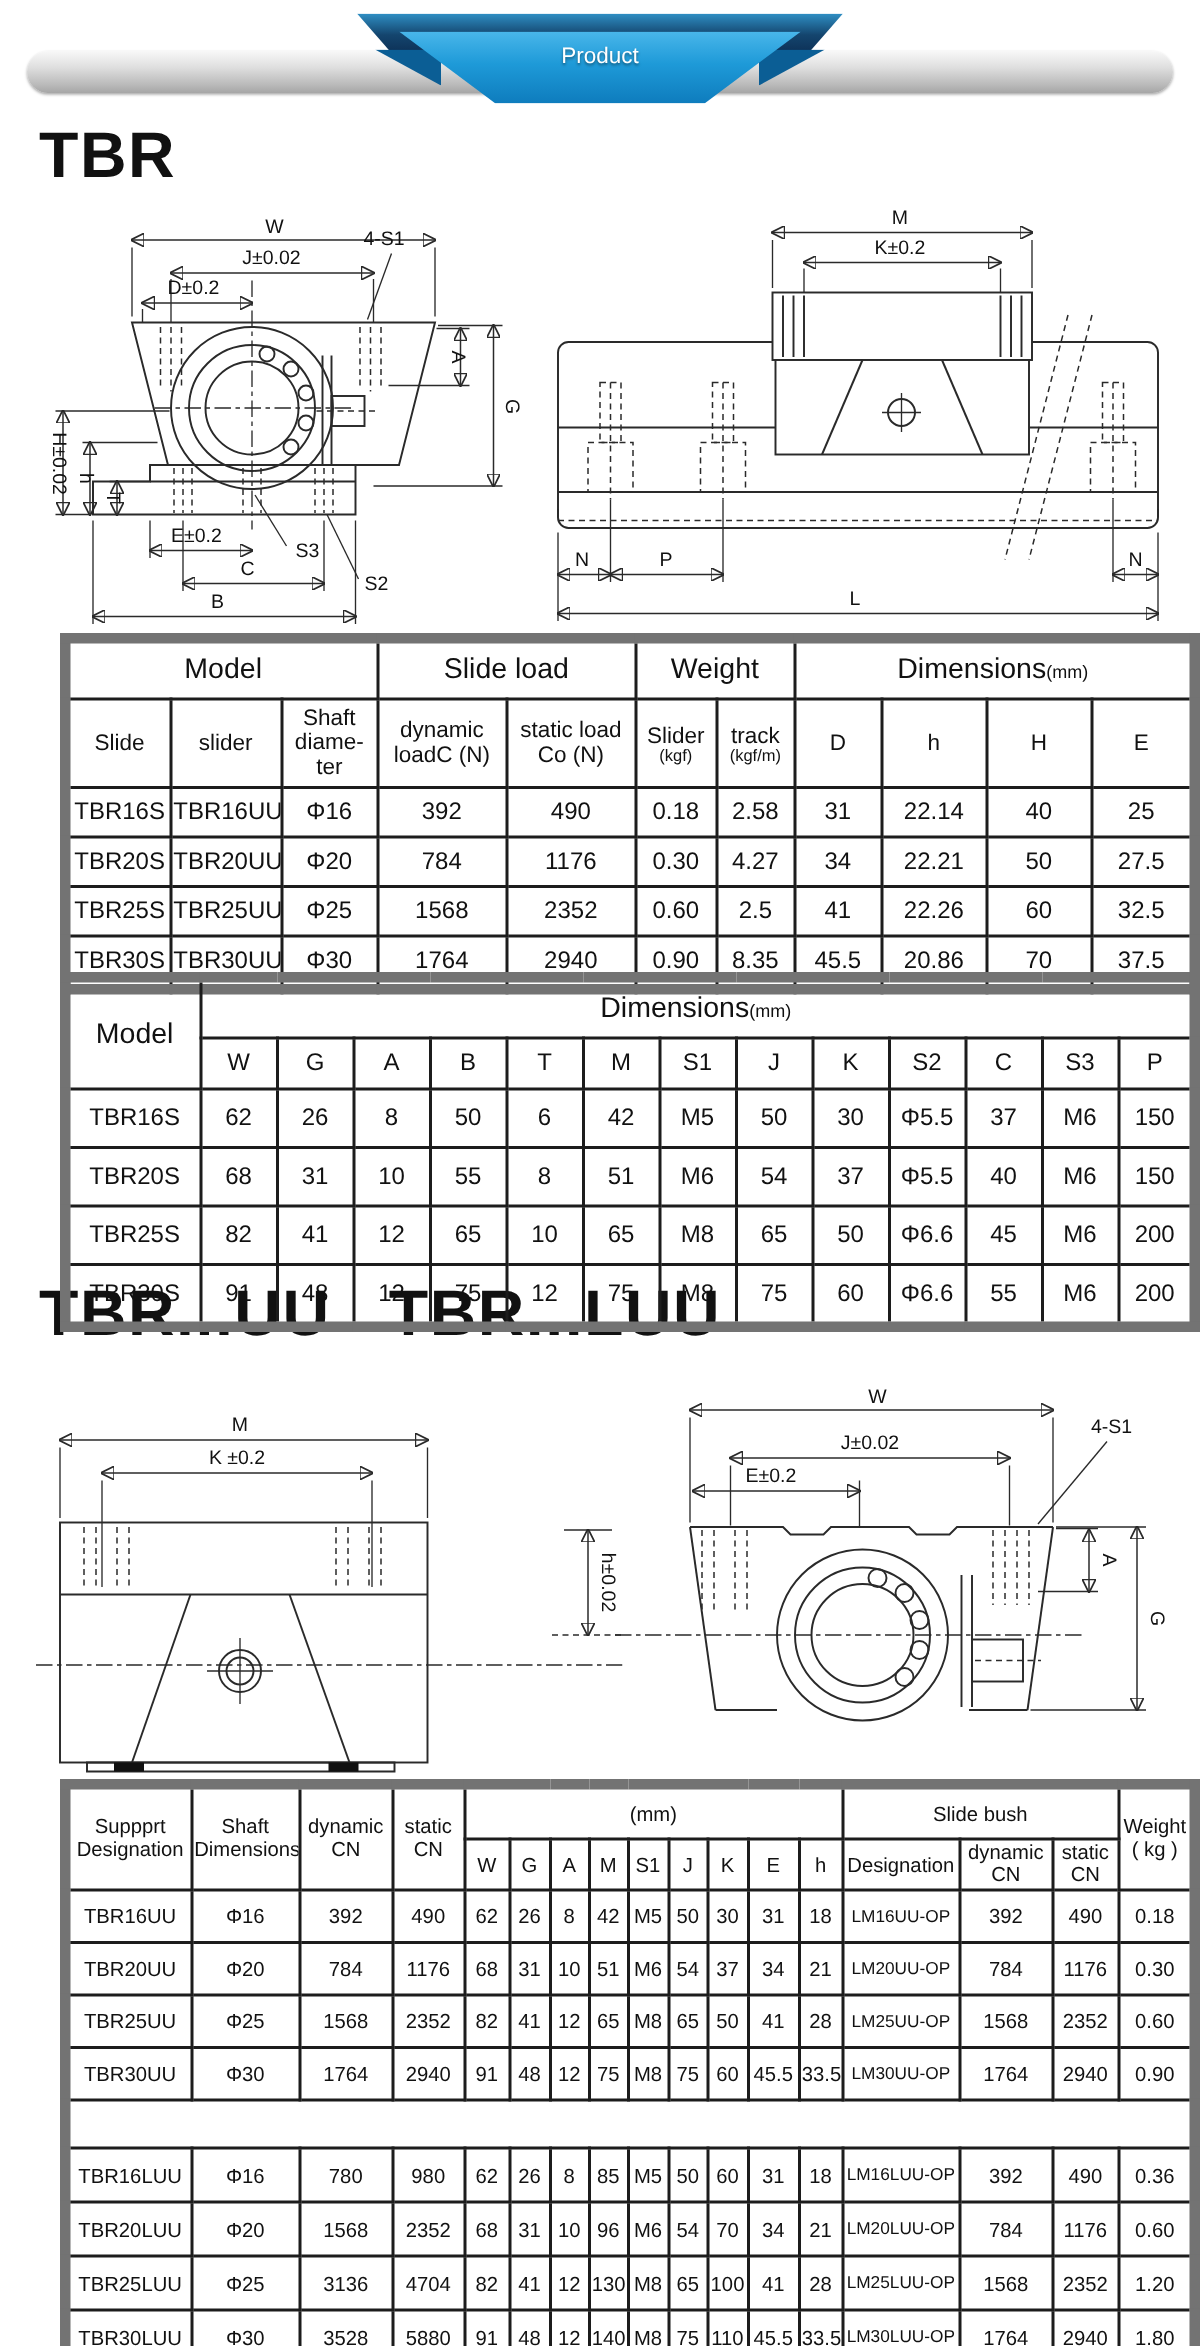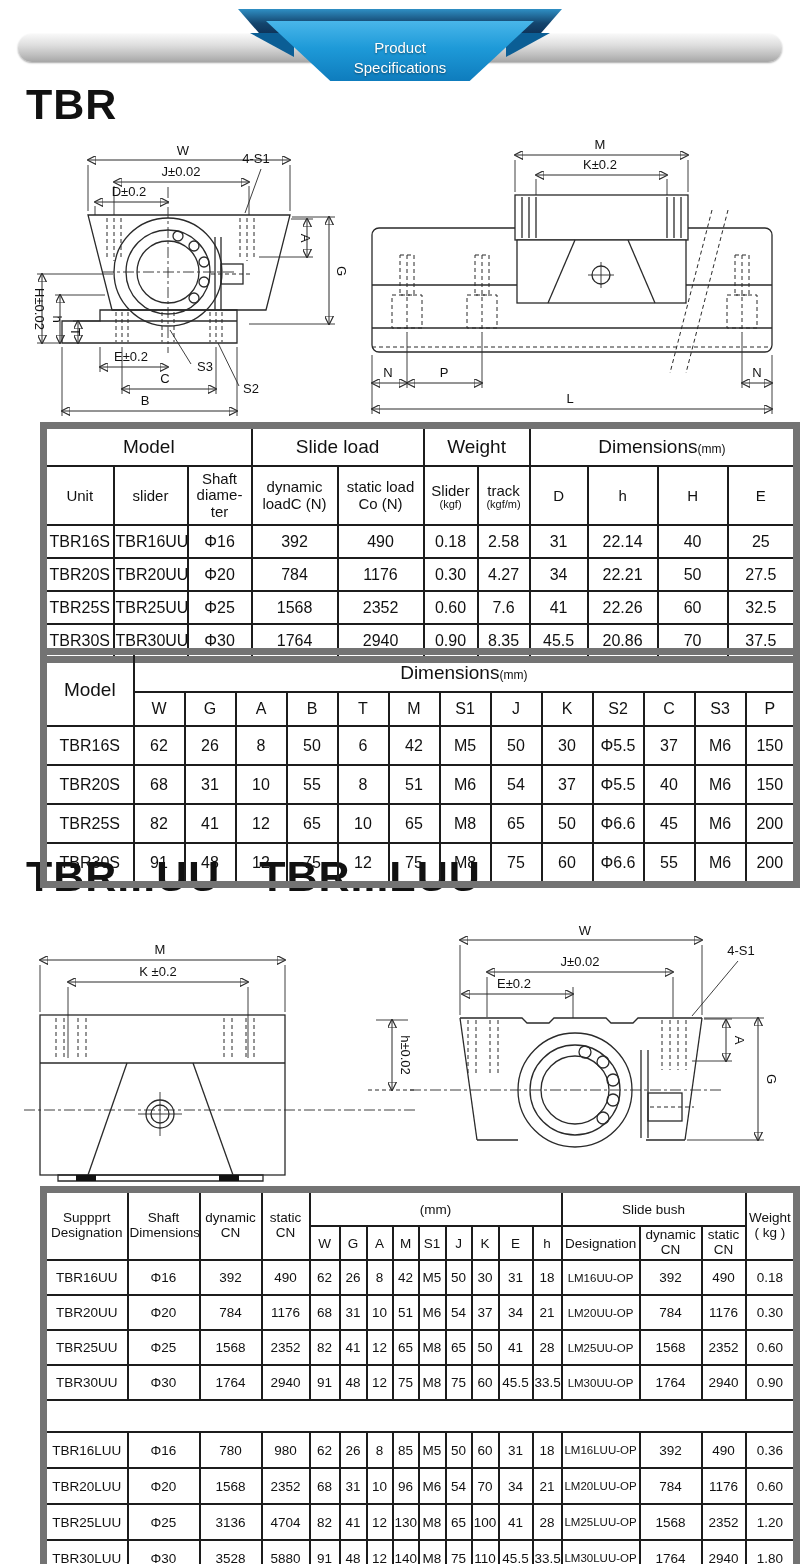--- a/index.html
+++ b/index.html
@@ -9,24 +9,24 @@
   
   .bar{position:absolute;left:18px;top:34px;width:764px;height:28px;border-radius:14px;
        background:linear-gradient(180deg,#f8f8f8 0%,#dedede 40%,#bcbcbc 78%,#a6a6a6 100%);
        box-shadow:0 1px 2px rgba(0,0,0,.35)}
   .band{position:absolute;left:238px;top:9px;width:324px;height:26px;
         background:linear-gradient(180deg,#2f8fc4 0%,#14456e 55%,#0d3157 100%);
         clip-path:polygon(0 0,100% 0,93% 100%,7% 100%)}
   .fold{position:absolute;top:33px;width:44px;height:24px;background:#0b5e95}
   .fold-l{left:250px;clip-path:polygon(0 0,100% 0,100% 100%)}
   .fold-r{left:506px;clip-path:polygon(0 0,100% 0,0 100%)}
-  .ribbon{position:absolute;left:266px;top:21px;width:268px;height:60px;
+  .ribbon{position:absolute;left:266px;top:21px;width:268px;height:48px;
         background:linear-gradient(180deg,#49b6ea 0%,#1e9ad8 45%,#0e7cbd 100%);
         clip-path:polygon(0 0,100% 0,76% 100%,24% 100%);
-        color:#fff;text-align:center;font-size:15px;line-height:1.3;padding-top:17px;
+        color:#fff;text-align:center;font-size:15px;line-height:1.3;padding-top:7px;
         box-sizing:border-box;text-shadow:0 1px 2px rgba(0,0,0,.45)}
 
   
   .t1,.t2{position:absolute;left:26px;margin:0;font-size:43px;font-weight:700;
           letter-spacing:1px;white-space:pre}
   .t1{top:80px}
   .t2{top:852px}
 
   
   svg.d{position:absolute}
@@ -70,21 +70,20 @@
 
 <div class="page">
 
   <div>
     <div class="bar"></div>
     <div class="band"></div>
     <div class="fold fold-l"></div>
     <div class="fold fold-r"></div>
     <div class="ribbon">
       <div>Product</div>
-      <div>Specifications</div>
     </div>
   </div>
 
   <h1 class="t1">TBR</h1>
 
   <svg class="d" viewBox="0 0 345 300" style="left:15px;top:125px;width:345px;height:300px">
     <defs>
         <marker id="a1" viewBox="0 0 10 10" refX="9" refY="5" markerWidth="9" markerHeight="9" orient="auto-start-reverse">
           <path d="M0,0L10,5L0,10z" fill="#222" stroke="none"></path>
         </marker>
@@ -337,21 +336,21 @@
         <col style="width:69px">
       </colgroup>
     <thead>
       <tr class="h1r">
         <th colspan="3" class="g">Model</th>
         <th colspan="2" class="g">Slide load</th>
         <th colspan="2" class="g">Weight</th>
         <th colspan="4" class="g"><span>Dimensions</span><span class="unit">(mm)</span></th>
       </tr>
       <tr class="h2r">
-        <th>Unit</th>
+        <th>Slide</th>
         <th>slider</th>
         <th class="pre">Shaft
 diame-
 ter</th>
         <th class="pre">dynamic
 loadC (N)</th>
         <th class="pre">static load
 Co (N)</th>
         <th>
             <div>Slider</div>
@@ -394,21 +393,21 @@
           <td>50</td>
           <td>27.5</td>
         </tr>
         <tr>
           <td>TBR25S</td>
           <td>TBR25UU</td>
           <td>Φ25</td>
           <td>1568</td>
           <td>2352</td>
           <td>0.60</td>
-          <td>7.6</td>
+          <td>2.5</td>
           <td>41</td>
           <td>22.26</td>
           <td>60</td>
           <td>32.5</td>
         </tr>
         <tr>
           <td>TBR30S</td>
           <td>TBR30UU</td>
           <td>Φ30</td>
           <td>1764</td>

